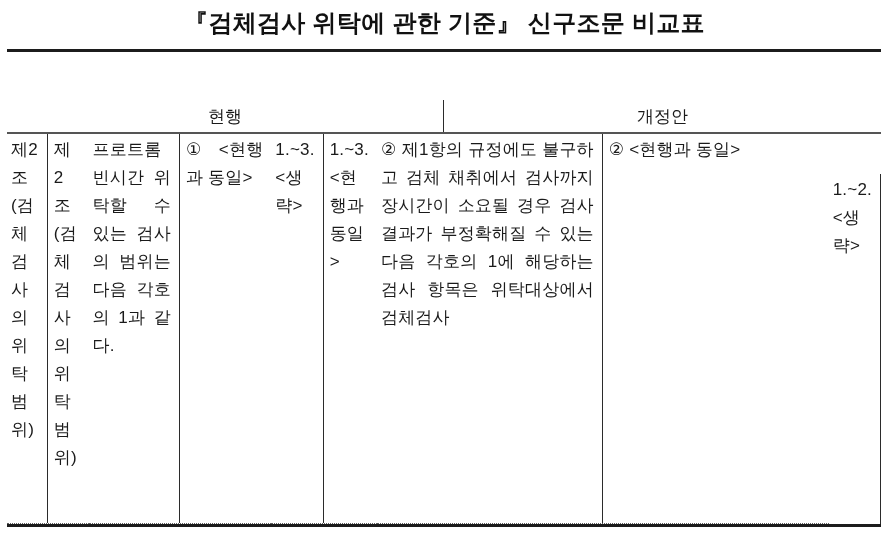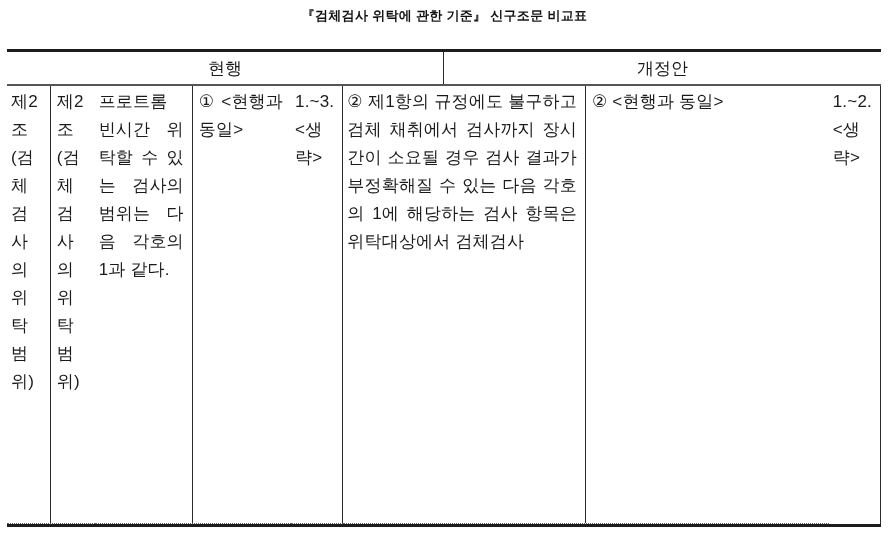--- a/index.html
+++ b/index.html
@@ -12,21 +12,21 @@
     font-family: "Liberation Sans", "DejaVu Sans", sans-serif;
     color: #1a1a1a;
     overflow: hidden;
   }
   .doc-title {
     position: absolute;
     top: 7px;
     left: 0;
     width: 100%;
     text-align: center;
-    font-size: 13px;
+    font-size: 24px;
     font-weight: 700;
     letter-spacing: 0.3px;
     color: #111111;
   }
   .comparison-table {
     position: absolute;
     left: 7px;
     top: 49px;
     width: 874px;
     height: 478px;
@@ -34,20 +34,21 @@
     border-bottom: 3px solid #1c1c1c;
     display: flex;
     flex-direction: column;
   }
   .thead {
     display: grid;
     grid-template-columns: 1fr 1fr;
     border-bottom: 2px solid #555555;
     flex: none;
     height: 34px;
+    margin-top: 48px;
   }
   .th {
     display: flex;
     align-items: center;
     justify-content: center;
     font-size: 17px;
     color: #1a1a1a;
   }
   .th.left { border-right: 1px solid #2b2b2b; }
   .tbody {
@@ -67,21 +68,21 @@
     line-height: 28px;
     text-align: justify;
     letter-spacing: 0.2px;
   }
   .cell.left { border-right: 1px solid #2b2b2b; }
   .cell.right { padding-left: 6px; }
   .row-1 { min-height: 33px; }
   .row-2 { min-height: 62px; }
   .row-3 { min-height: 36px; }
   .row-4 { min-height: 112px; }
-  .row-5 { min-height: 37px; }
+  .row-5 { min-height: 37px; margin-top: 40px; }
   .row-6 { flex: 1; }
   .added {
     color: #3f7ec2;
     font-weight: 700;
     text-decoration: underline;
     text-underline-offset: 3px;
   }
 </style>
 </head>
 <body>
@@ -104,20 +105,21 @@
         <div class="cell right">제2조 (검체검사의 위탁 범위)</div>
       </div>
 
       <div class="row row-2">
         <div class="cell left">프로트롬빈시간 위탁할 수 있는 검사의 범위는 다음 각호의 1과 같다.</div>
         <div class="cell right">① &lt;현행과 동일&gt;</div>
       </div>
 
       <div class="row row-3">
         <div class="cell left">1.~3. &lt;생 략&gt;</div>
+        <div class="cell right">1.~3. &lt;현행과 동일&gt;</div>
       </div>
 
       <div class="row row-4">
         <div class="cell left">② 제1항의 규정에도 불구하고 검체 채취에서 검사까지 장시간이 소요될 경우 검사 결과가 부정확해질 수 있는 다음 각호의 1에 해당하는 검사 항목은 위탁대상에서 검체검사</div>
         <div class="cell right">② &lt;현행과 동일&gt;</div>
       </div>
 
       <div class="row row-5">
         <div class="cell left">1.~2. &lt;생 략&gt;</div>
       </div>

